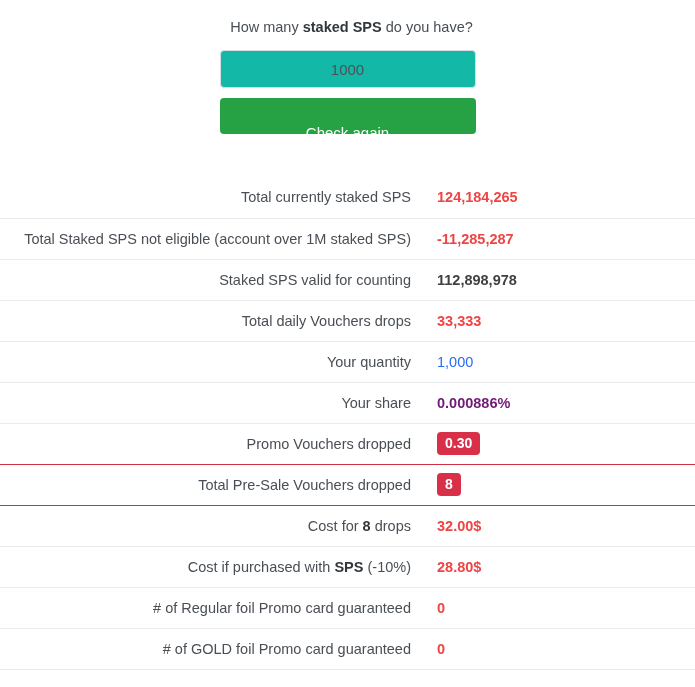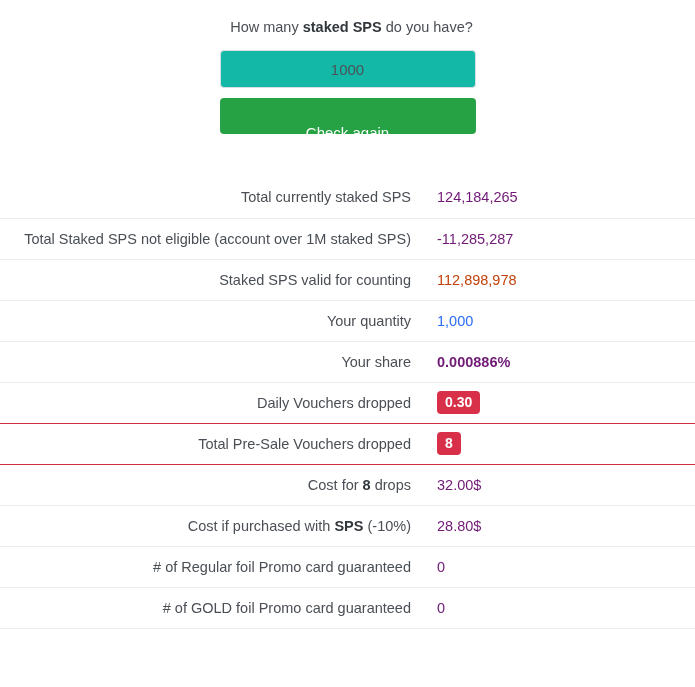--- a/index.html
+++ b/index.html
@@ -92,22 +92,22 @@
   }
   td.label-cell .bold { font-weight: bold; color: #32373c; }
 
   td.value-cell {
     width: 284px;
     text-align: left;
     padding-left: 26px;
     font-size: 14.5px;
   }
 
-  .val-teal   { color: #701a75; }
-  .val-teal-b { color: #c2410c; font-weight: normal; }
+  .val-teal   { color: #ef4444; font-weight: bold; }
+  .val-teal-b { color: #404040; font-weight: bold; }
   .val-blue   { color: #2a6cf4; }
   .val-blue-b { color: #701a75; font-weight: bold; }
 
   .badge {
     display: inline-block;
     background: #d9304a;
     color: #ffffff;
     font-weight: bold;
     font-size: 14px;
     border-radius: 4px;
@@ -145,29 +145,33 @@
         </tr>
         <tr>
           <td class="label-cell"><span>Total Staked SPS not eligible (account over 1M staked SPS)</span></td>
           <td class="value-cell"><span class="val-teal">-11,285,287</span></td>
         </tr>
         <tr>
           <td class="label-cell"><span>Staked SPS valid for counting</span></td>
           <td class="value-cell"><span class="val-teal-b">112,898,978</span></td>
         </tr>
         <tr>
+          <td class="label-cell"><span>Total daily Vouchers drops</span></td>
+          <td class="value-cell"><span class="val-teal">33,333</span></td>
+        </tr>
+        <tr>
           <td class="label-cell"><span>Your quantity</span></td>
           <td class="value-cell"><span class="val-blue">1,000</span></td>
         </tr>
         <tr>
           <td class="label-cell"><span>Your share</span></td>
           <td class="value-cell"><span class="val-blue-b">0.000886%</span></td>
         </tr>
         <tr class="hl">
-          <td class="label-cell"><span>Daily Vouchers dropped</span></td>
+          <td class="label-cell"><span>Promo Vouchers dropped</span></td>
           <td class="value-cell"><span class="badge">0.30</span></td>
         </tr>
         <tr class="hl">
           <td class="label-cell"><span>Total Pre-Sale Vouchers dropped</span></td>
           <td class="value-cell"><span class="badge">8</span></td>
         </tr>
         <tr>
           <td class="label-cell"><span>Cost for </span><span class="bold">8</span><span> drops</span></td>
           <td class="value-cell"><span class="val-teal">32.00$</span></td>
         </tr>

